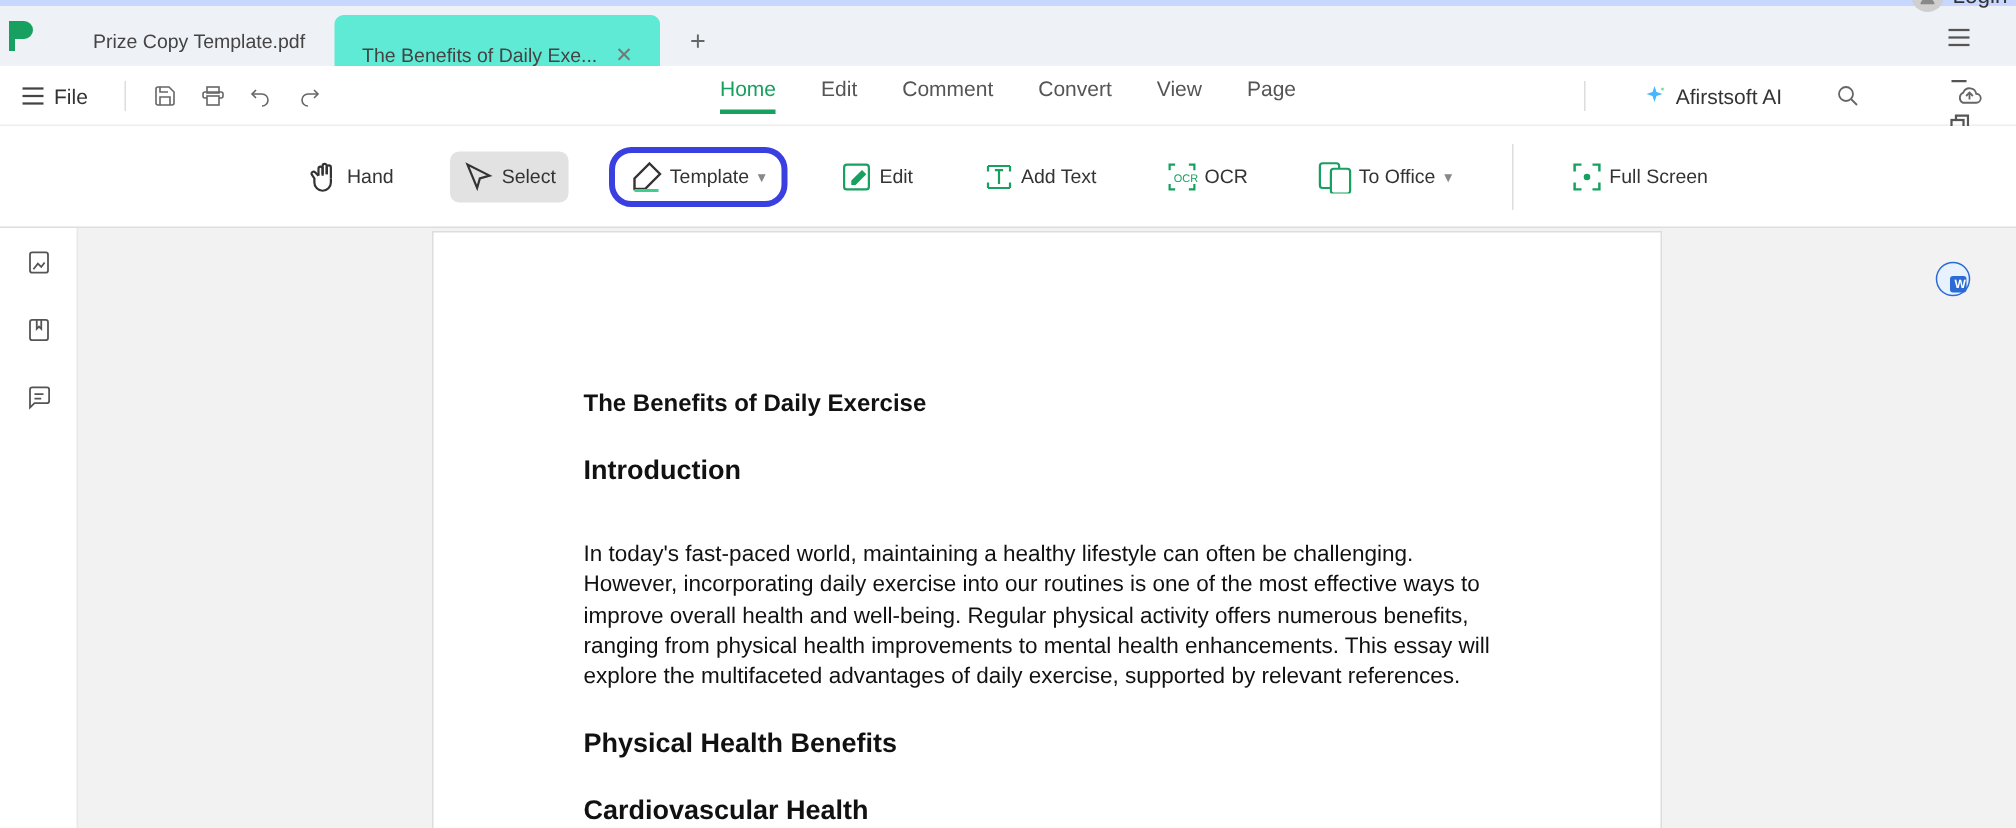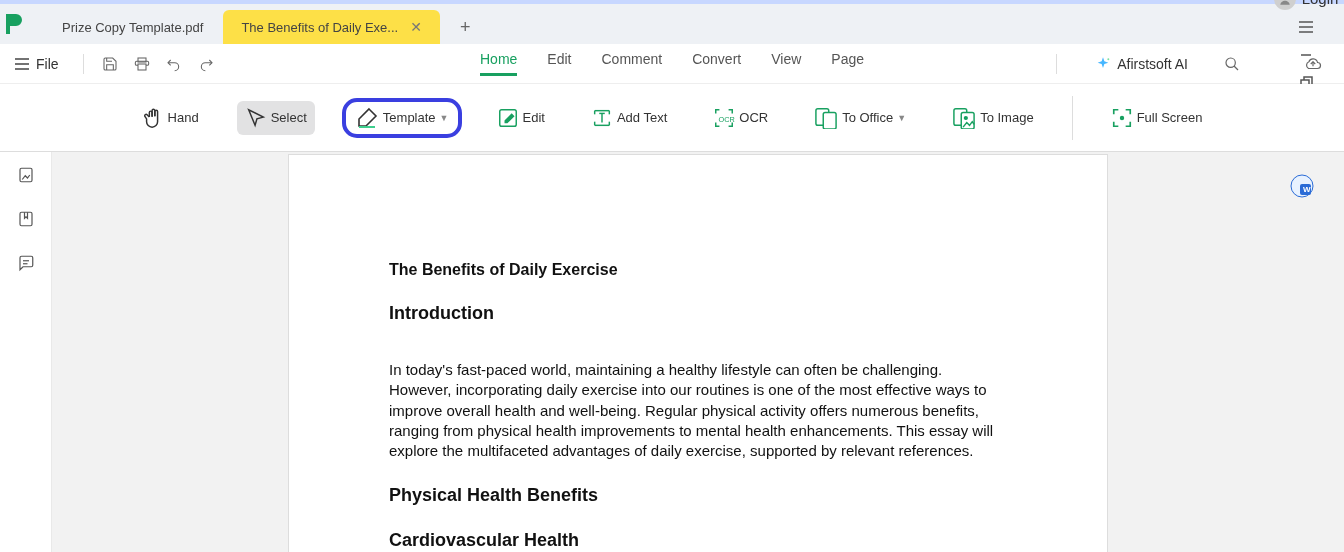--- a/index.html
+++ b/index.html
@@ -1,21 +1,21 @@
 <!DOCTYPE html>
 <html><head>
 <meta charset="utf-8">
 <style>
   * { box-sizing: border-box; margin: 0; padding: 0; }
   html, body { width: 1344px; height: 552px; font-family: "Segoe UI", Arial, sans-serif; background: #f9f9f9; overflow: hidden; }
   .titlebar { height: 44px; background: #eef1f5; display: flex; align-items: center; padding: 0 0; border-top: 4px solid #c7d7ff; }
   .logo { margin-left: 4px; margin-right: 20px; display:flex; align-items:center; }
   .tabs { display:flex; align-items:flex-end; height:100%; }
   .tab { height: 34px; display:flex; align-items:center; padding: 0 18px; font-size: 13px; color:#444; border-radius: 6px 6px 0 0; margin-right: 2px; position:relative; }
-  .tab.active { background: #fde047; }
+  .tab.active { background: #5eead4; align-items: flex-end; }
   .tab .close { margin-left: 12px; font-size: 14px; color:#777; }
   .tab-add { width: 28px; text-align:center; color:#666; font-size:18px; }
   .titlebar-right { margin-left:auto; display:flex; align-items:center; gap:10px;flex-direction:column; }
   .buy-now { background:#ffcf3d; color:#333; font-size:13px; padding:4px 12px; border-radius:3px; }
   .login { display:flex; align-items:center; gap:6px; font-size:15px; color:#333; }
   .login .avatar-ico { width:22px; height:22px; border-radius:50%; background:#cfcfcf; display:flex; align-items:center; justify-content:center; }
   .win-btn { padding: 0 6px; color:#555; }
 
   .menubar { height: 40px; background:#fff; display:flex; align-items:center; padding: 0 14px; border-bottom:1px solid #eee; font-size:14px; color:#333; }
   .file-btn { display:flex; align-items:center; gap:6px; margin-right:14px; }
@@ -242,31 +242,20 @@
       <svg width="24" height="22" viewBox="0 0 26 24" fill="none" stroke="#18a060" stroke-width="1.6">
           <rect x="2" y="2" width="14" height="18" rx="2"></rect>
           <rect x="10" y="6" width="14" height="18" rx="2" fill="#fff"></rect>
         </svg>
     </span>
     <span class="label-row">
       <span>To Office</span>
       <span class="chevron-dn">▼</span>
     </span>
   </div>
-  <div class="tool">
-    <span class="ico">
-      <svg width="24" height="22" viewBox="0 0 26 24" fill="none" stroke="#18a060" stroke-width="1.6">
-          <rect x="2" y="2" width="14" height="18" rx="2"></rect>
-          <rect x="10" y="6" width="14" height="18" rx="2" fill="#fff"></rect>
-          <circle cx="15" cy="12" r="1.5" fill="#18a060"></circle>
-          <path d="M12 22l4-5 3 3 3-4 2 3"></path>
-        </svg>
-    </span>
-    <span>To Image</span>
-  </div>
   <div class="tool-divider"></div>
   <div class="tool">
     <span class="ico">
       <svg width="22" height="22" viewBox="0 0 24 24" fill="none" stroke="#18a060" stroke-width="1.8">
           <path d="M3 8V3h5"></path>
           <path d="M21 8V3h-5"></path>
           <path d="M3 16v5h5"></path>
           <path d="M21 16v5h-5"></path>
           <circle cx="12" cy="12" r="1.5" fill="#18a060"></circle>
         </svg>

